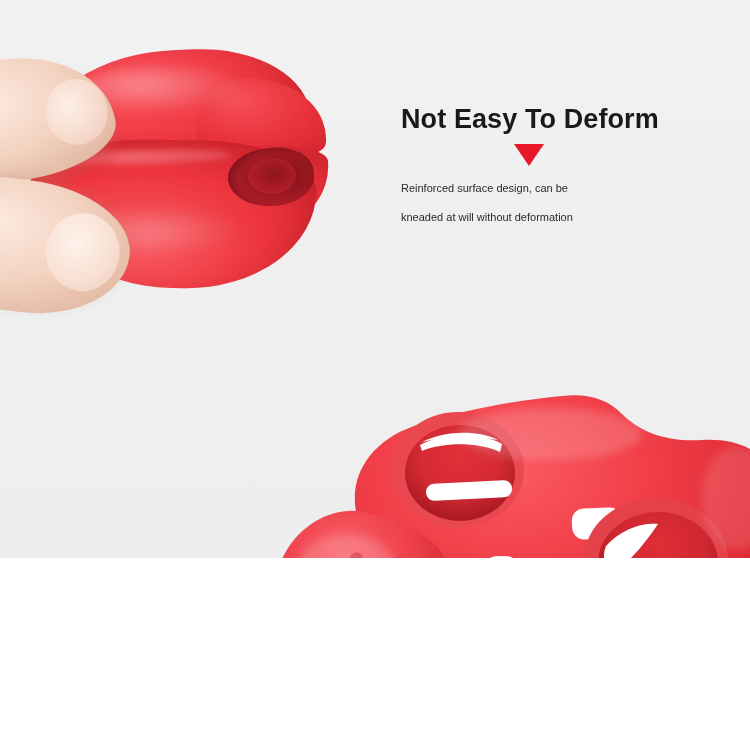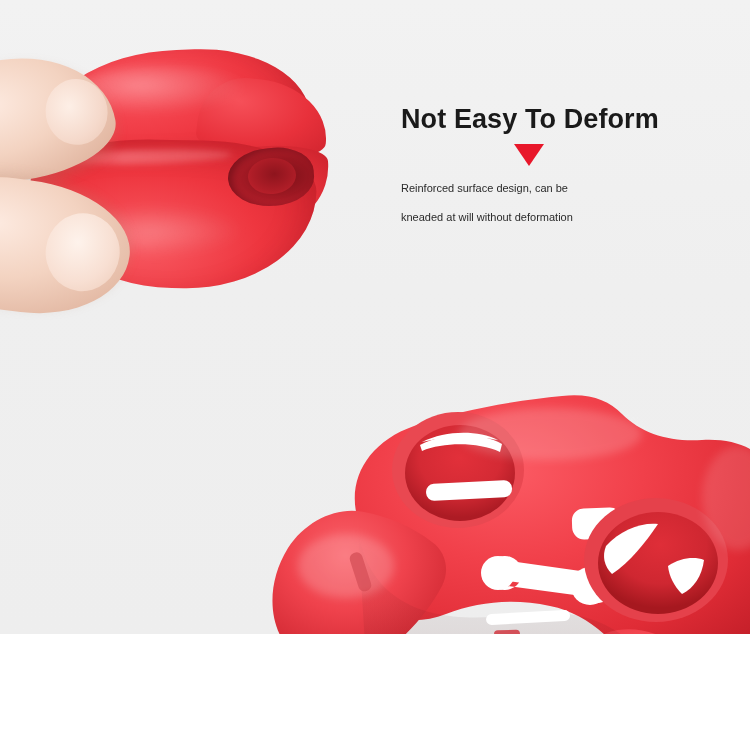--- a/index.html
+++ b/index.html
@@ -7,21 +7,21 @@
     margin: 0;
     padding: 0;
     background: #ffffff;
   }
   body {
     font-family: "Liberation Sans", sans-serif;
   }
   #stage {
     position: relative;
     width: 750px;
-    height: 634px;
+    height: 558px;
     overflow: hidden;
     background: #f0f0f0;
   }
 
   
   .abs { position: absolute; }
   .noselect { user-select: none; }
 
   
   .feature-heading {

